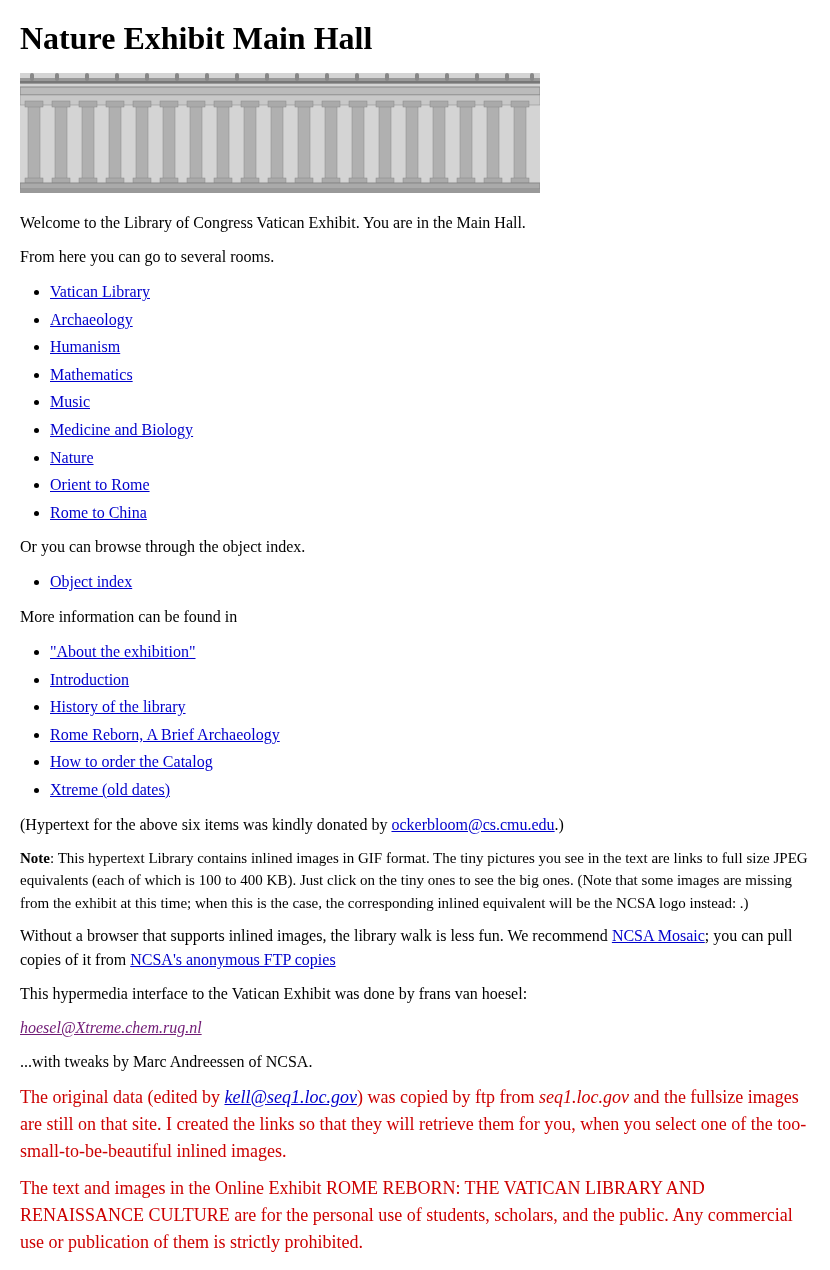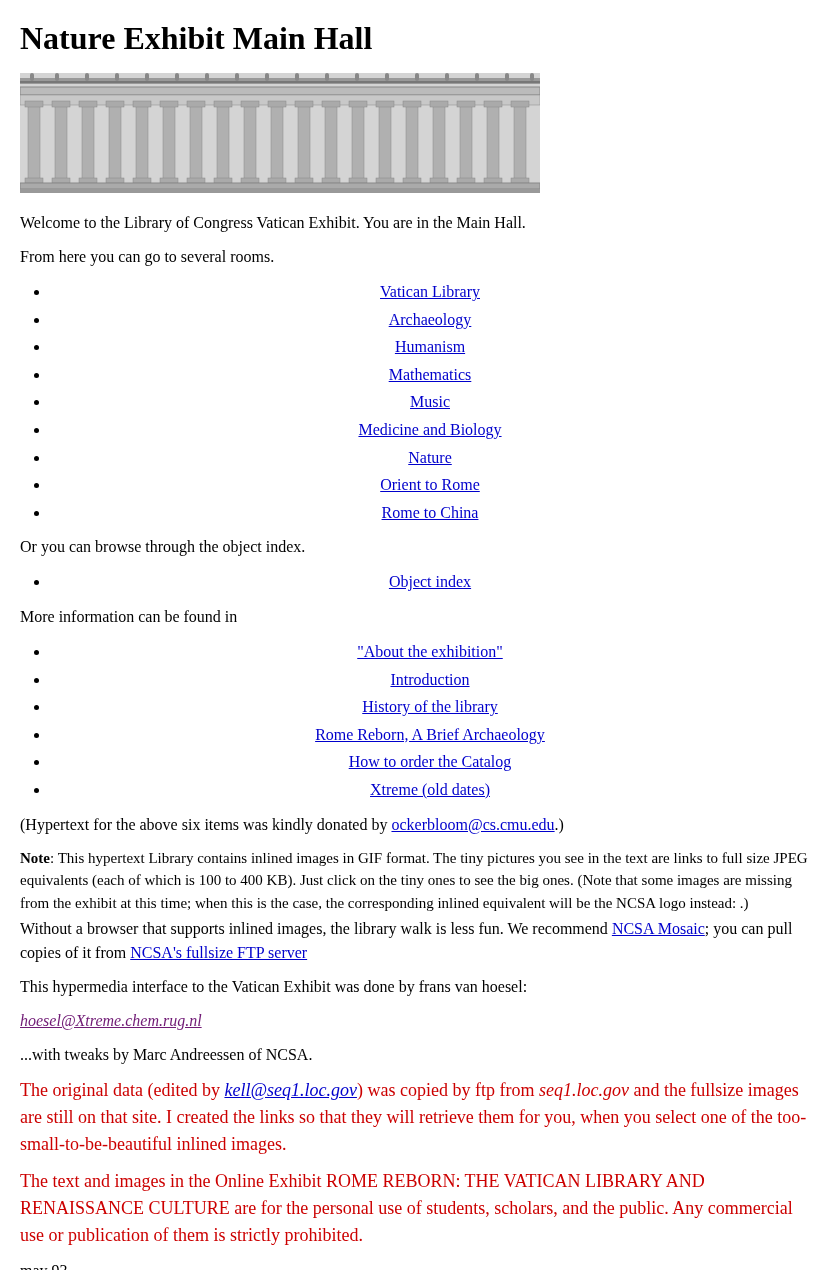--- a/index.html
+++ b/index.html
@@ -16,25 +16,25 @@
       font-weight: bold;
       margin-bottom: 16px;
     }
     
     .facade-svg {
       display: block;
       width: 520px;
       height: 120px;
     }
     p { margin-bottom: 10px; line-height: 1.5; }
-    ul { margin-left: 30px; margin-bottom: 10px; text-align: center; }
+    ul { margin-left: 30px; margin-bottom: 10px; }
     li { margin-bottom: 2px; line-height: 1.6; }
     a { color: #00c; text-decoration: underline; }
     a.email-link { font-style: italic; color: #701a75; }
-    .note-text { color: #000; font-size: 15px; line-height: 1.5; margin-bottom: 3px; }
+    .note-text { color: #000; font-size: 15px; line-height: 1.5; margin-bottom: 10px; }
     .red-text { color: #c00; font-size: 18px; line-height: 1.5; margin-bottom: 10px; }
     .italic-inline { font-style: italic; }
     .bold-inline { font-weight: bold; }
   </style>
 </head>
 <body>
 
 
 
 
@@ -190,21 +190,21 @@
   <span>(Hypertext for the above six items was kindly donated by </span><a href="mailto:ockerbloom@cs.cmu.edu">ockerbloom@cs.cmu.edu</a><span>.)</span>
 </p>
 
 
 <p class="note-text">
   <span class="bold-inline">Note</span><span>: This hypertext Library contains inlined images in GIF format. The tiny pictures you see in the text are links to full size JPEG equivalents (each of which is 100 to 400 KB). Just click on the tiny ones to see the big ones. (Note that some images are missing from the exhibit at this time; when this is the case, the corresponding inlined equivalent will be the NCSA logo instead: .)</span>
 </p>
 
 
 <p>
-  <span>Without a browser that supports inlined images, the library walk is less fun. We recommend </span><a href="#">NCSA Mosaic</a><span>; you can pull copies of it from </span><a href="#">NCSA's fullsize FTP server</a>
+  <span>Without a browser that supports inlined images, the library walk is less fun. We recommend </span><a href="#">NCSA Mosaic</a><span>; you can pull copies of it from </span><a href="#">NCSA's anonymous FTP copies</a>
 </p>
 
 
 <p>
   <span>This hypermedia interface to the Vatican Exhibit was done by frans van hoesel:</span>
 </p>
 
 <p>
   <a class="email-link" href="mailto:hoesel@Xtreme.chem.rug.nl">hoesel@Xtreme.chem.rug.nl</a>
 </p>

